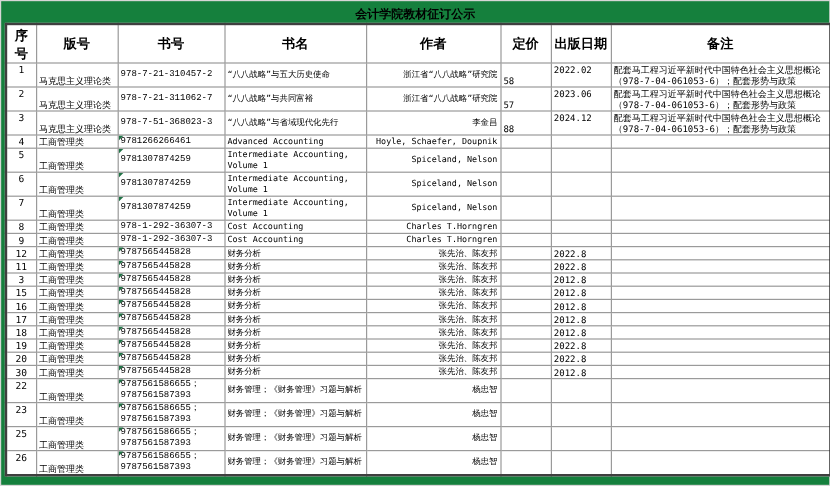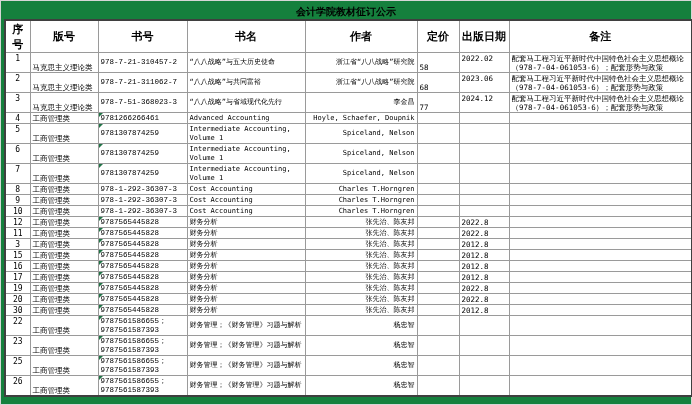--- a/index.html
+++ b/index.html
@@ -65,31 +65,31 @@
         <td class="c-price">58</td>
         <td class="c-date">2022.02</td>
         <td class="c-remark">配套马工程习近平新时代中国特色社会主义思想概论（978-7-04-061053-6）；配套形势与政策</td>
       </tr>
         <tr>
         <td class="c-seq">2</td>
         <td class="c-cat">马克思主义理论类</td>
         <td class="c-isbn"><span>978-7-21-311062-7</span></td>
         <td class="c-title">“八八战略”与共同富裕</td>
         <td class="c-author">浙江省“八八战略”研究院</td>
-        <td class="c-price">68</td>
+        <td class="c-price">57</td>
         <td class="c-date">2023.06</td>
         <td class="c-remark">配套马工程习近平新时代中国特色社会主义思想概论（978-7-04-061053-6）；配套形势与政策</td>
       </tr>
         <tr>
         <td class="c-seq">3</td>
         <td class="c-cat">马克思主义理论类</td>
         <td class="c-isbn"><span>978-7-51-368023-3</span></td>
         <td class="c-title">“八八战略”与省域现代化先行</td>
         <td class="c-author">李金昌</td>
-        <td class="c-price">77</td>
+        <td class="c-price">88</td>
         <td class="c-date">2024.12</td>
         <td class="c-remark">配套马工程习近平新时代中国特色社会主义思想概论（978-7-04-061053-6）；配套形势与政策</td>
       </tr>
         <tr>
         <td class="c-seq">4</td>
         <td class="c-cat">工商管理类</td>
         <td class="c-isbn"><span class="flag-tri"></span><span>9781266266461</span></td>
         <td class="c-title">Advanced Accounting</td>
         <td class="c-author">Hoyle, Schaefer, Doupnik</td>
         <td class="c-price"></td>
@@ -140,30 +140,20 @@
         <td class="c-seq">9</td>
         <td class="c-cat">工商管理类</td>
         <td class="c-isbn"><span>978-1-292-36307-3</span></td>
         <td class="c-title">Cost Accounting</td>
         <td class="c-author">Charles T.Horngren</td>
         <td class="c-price"></td>
         <td class="c-date"></td>
         <td class="c-remark"></td>
       </tr>
         <tr>
-        <td class="c-seq">10</td>
-        <td class="c-cat">工商管理类</td>
-        <td class="c-isbn"><span>978-1-292-36307-3</span></td>
-        <td class="c-title">Cost Accounting</td>
-        <td class="c-author">Charles T.Horngren</td>
-        <td class="c-price"></td>
-        <td class="c-date"></td>
-        <td class="c-remark"></td>
-      </tr>
-        <tr>
         <td class="c-seq">12</td>
         <td class="c-cat">工商管理类</td>
         <td class="c-isbn"><span class="flag-tri"></span><span>9787565445828</span></td>
         <td class="c-title">财务分析</td>
         <td class="c-author">张先治、陈友邦</td>
         <td class="c-price"></td>
         <td class="c-date">2022.8</td>
         <td class="c-remark"></td>
       </tr>
         <tr>
@@ -201,20 +191,30 @@
         <td class="c-cat">工商管理类</td>
         <td class="c-isbn"><span class="flag-tri"></span><span>9787565445828</span></td>
         <td class="c-title">财务分析</td>
         <td class="c-author">张先治、陈友邦</td>
         <td class="c-price"></td>
         <td class="c-date">2012.8</td>
         <td class="c-remark"></td>
       </tr>
         <tr>
         <td class="c-seq">17</td>
+        <td class="c-cat">工商管理类</td>
+        <td class="c-isbn"><span class="flag-tri"></span><span>9787565445828</span></td>
+        <td class="c-title">财务分析</td>
+        <td class="c-author">张先治、陈友邦</td>
+        <td class="c-price"></td>
+        <td class="c-date">2012.8</td>
+        <td class="c-remark"></td>
+      </tr>
+        <tr>
+        <td class="c-seq">18</td>
         <td class="c-cat">工商管理类</td>
         <td class="c-isbn"><span class="flag-tri"></span><span>9787565445828</span></td>
         <td class="c-title">财务分析</td>
         <td class="c-author">张先治、陈友邦</td>
         <td class="c-price"></td>
         <td class="c-date">2012.8</td>
         <td class="c-remark"></td>
       </tr>
         <tr>
         <td class="c-seq">19</td>

